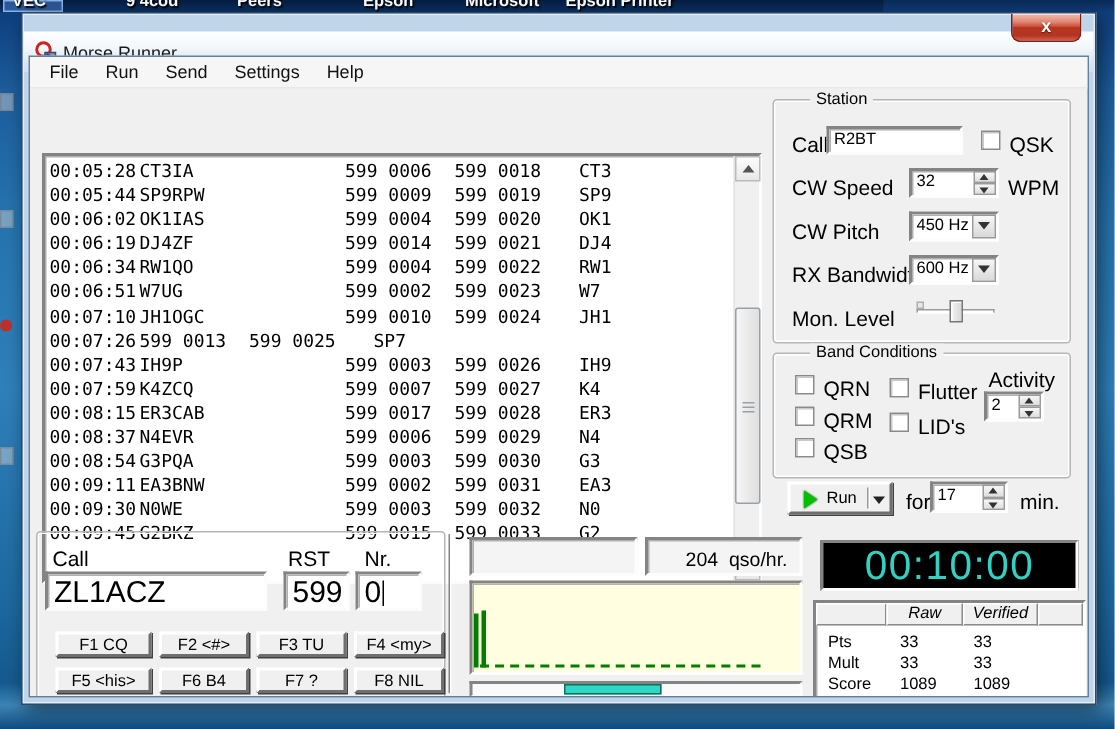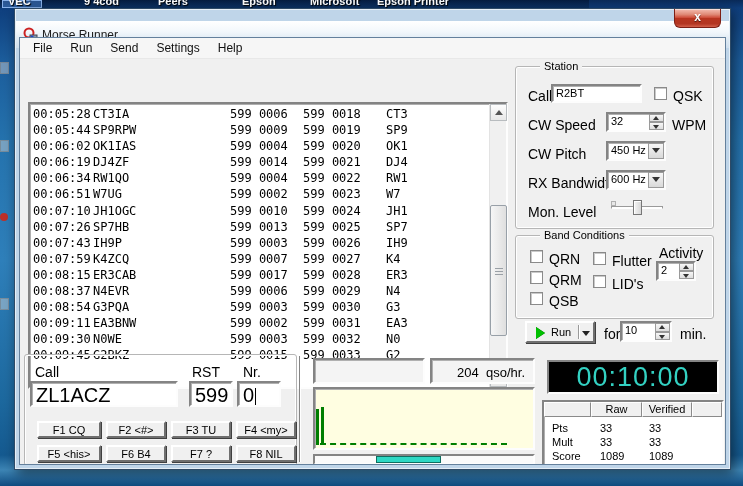--- a/index.html
+++ b/index.html
@@ -114,21 +114,21 @@
     background:#fafafa; border:2px solid; border-color:#848484 #fdfdfd #fdfdfd #848484; }
   .prog-fill { position:absolute; left:61px; top:0; width:65px; height:7px;
     background:#2fd8c4; border:1px solid #0e6e60; }
   
   .clock { position:absolute; left:527px; top:322px; width:172px; height:34px; background:#000;
     border:2px solid; border-color:#848484 #fdfdfd #fdfdfd #848484;
     color:#33d1c2; font-size:27px; text-align:center; line-height:30px; letter-spacing:1px; }
   .scoretable { position:absolute; left:522px; top:362px; width:182px; height:66px;
     background:#fff; border:2px solid; border-color:#848484 #fdfdfd #fdfdfd #848484;
     box-shadow: inset 1px 1px 0 #b0b0b0; font-size:11px; }
-  .sth { display:flex; height:15px; }
+  .sth { display:flex; height:15px;font-style:italic; }
   .sth .hc { background:#f0f0f0; border:1px solid; border-color:#fff #8a8a8a #8a8a8a #fff;
     text-align:center; line-height:13px; }
   .hc0 { width:47px; } .hc1 { width:51px; } .hc2 { width:50px; } .hc3 { flex:1; }
   .str { display:flex; height:14px; line-height:14px; }
   .str .c0 { width:47px; padding-left:8px; } .str .c1 { width:51px; padding-left:9px; } .str .c2 { flex:1; padding-left:7px; }
   .stbody { margin-top:4px; }
   
   .fnrow { position:absolute; left:12px; display:flex; gap:5px; }
   .fnbtn { height:17px; line-height:12px; padding-top:1px; }
 </style>
@@ -173,21 +173,21 @@
 
     <div class="logbox">
       <div class="logrows">
         <div class="lr"><span class="lt">00:05:28</span><span class="lc">CT3IA</span><span class="ls">599 0006</span><span class="lx">599 0018</span><span class="lk">CT3</span></div>
         <div class="lr"><span class="lt">00:05:44</span><span class="lc">SP9RPW</span><span class="ls">599 0009</span><span class="lx">599 0019</span><span class="lk">SP9</span></div>
         <div class="lr"><span class="lt">00:06:02</span><span class="lc">OK1IAS</span><span class="ls">599 0004</span><span class="lx">599 0020</span><span class="lk">OK1</span></div>
         <div class="lr"><span class="lt">00:06:19</span><span class="lc">DJ4ZF</span><span class="ls">599 0014</span><span class="lx">599 0021</span><span class="lk">DJ4</span></div>
         <div class="lr"><span class="lt">00:06:34</span><span class="lc">RW1QO</span><span class="ls">599 0004</span><span class="lx">599 0022</span><span class="lk">RW1</span></div>
         <div class="lr"><span class="lt">00:06:51</span><span class="lc">W7UG</span><span class="ls">599 0002</span><span class="lx">599 0023</span><span class="lk">W7</span></div>
         <div class="lr"><span class="lt">00:07:10</span><span class="lc">JH1OGC</span><span class="ls">599 0010</span><span class="lx">599 0024</span><span class="lk">JH1</span></div>
-        <div class="lr"><span class="lt">00:07:26</span><span class="lc">SP7HB</span><span class="ls">599 0013</span><span class="lx">599 0025</span><span class="lk">SP7</span></div>
+        <div class="lr"><span class="lt">00:07:26</span><span class="ls">599 0013</span><span class="lx">599 0025</span><span class="lk">SP7</span></div>
         <div class="lr"><span class="lt">00:07:43</span><span class="lc">IH9P</span><span class="ls">599 0003</span><span class="lx">599 0026</span><span class="lk">IH9</span></div>
         <div class="lr"><span class="lt">00:07:59</span><span class="lc">K4ZCQ</span><span class="ls">599 0007</span><span class="lx">599 0027</span><span class="lk">K4</span></div>
         <div class="lr"><span class="lt">00:08:15</span><span class="lc">ER3CAB</span><span class="ls">599 0017</span><span class="lx">599 0028</span><span class="lk">ER3</span></div>
         <div class="lr"><span class="lt">00:08:37</span><span class="lc">N4EVR</span><span class="ls">599 0006</span><span class="lx">599 0029</span><span class="lk">N4</span></div>
         <div class="lr"><span class="lt">00:08:54</span><span class="lc">G3PQA</span><span class="ls">599 0003</span><span class="lx">599 0030</span><span class="lk">G3</span></div>
         <div class="lr"><span class="lt">00:09:11</span><span class="lc">EA3BNW</span><span class="ls">599 0002</span><span class="lx">599 0031</span><span class="lk">EA3</span></div>
         <div class="lr"><span class="lt">00:09:30</span><span class="lc">N0WE</span><span class="ls">599 0003</span><span class="lx">599 0032</span><span class="lk">N0</span></div>
         <div class="lr"><span class="lt">00:09:45</span><span class="lc">G2BKZ</span><span class="ls">599 0015</span><span class="lx">599 0033</span><span class="lk">G2</span></div>
       </div>
       <div class="sb">
@@ -275,21 +275,21 @@
     </div>
 
     <div class="btn3d run-btn">
       <span class="play-tri"></span>
       <span class="run-text">Run</span>
       <span class="run-sep"></span>
       <span class="run-arrow"></span>
     </div>
     <span class="lbl" style="left:584px;top:288px">for</span>
     <div class="spin" style="left:600px;top:283px;width:52px;height:21px">
-      <span class="spin-val">10</span>
+      <span class="spin-val">17</span>
       <span class="spin-btns">
           <span class="spin-b up">
             <span class="t"></span>
           </span>
           <span class="spin-b dn">
             <span class="t"></span>
           </span>
         </span>
     </div>
     <span class="lbl" style="left:660px;top:288px">min.</span>

